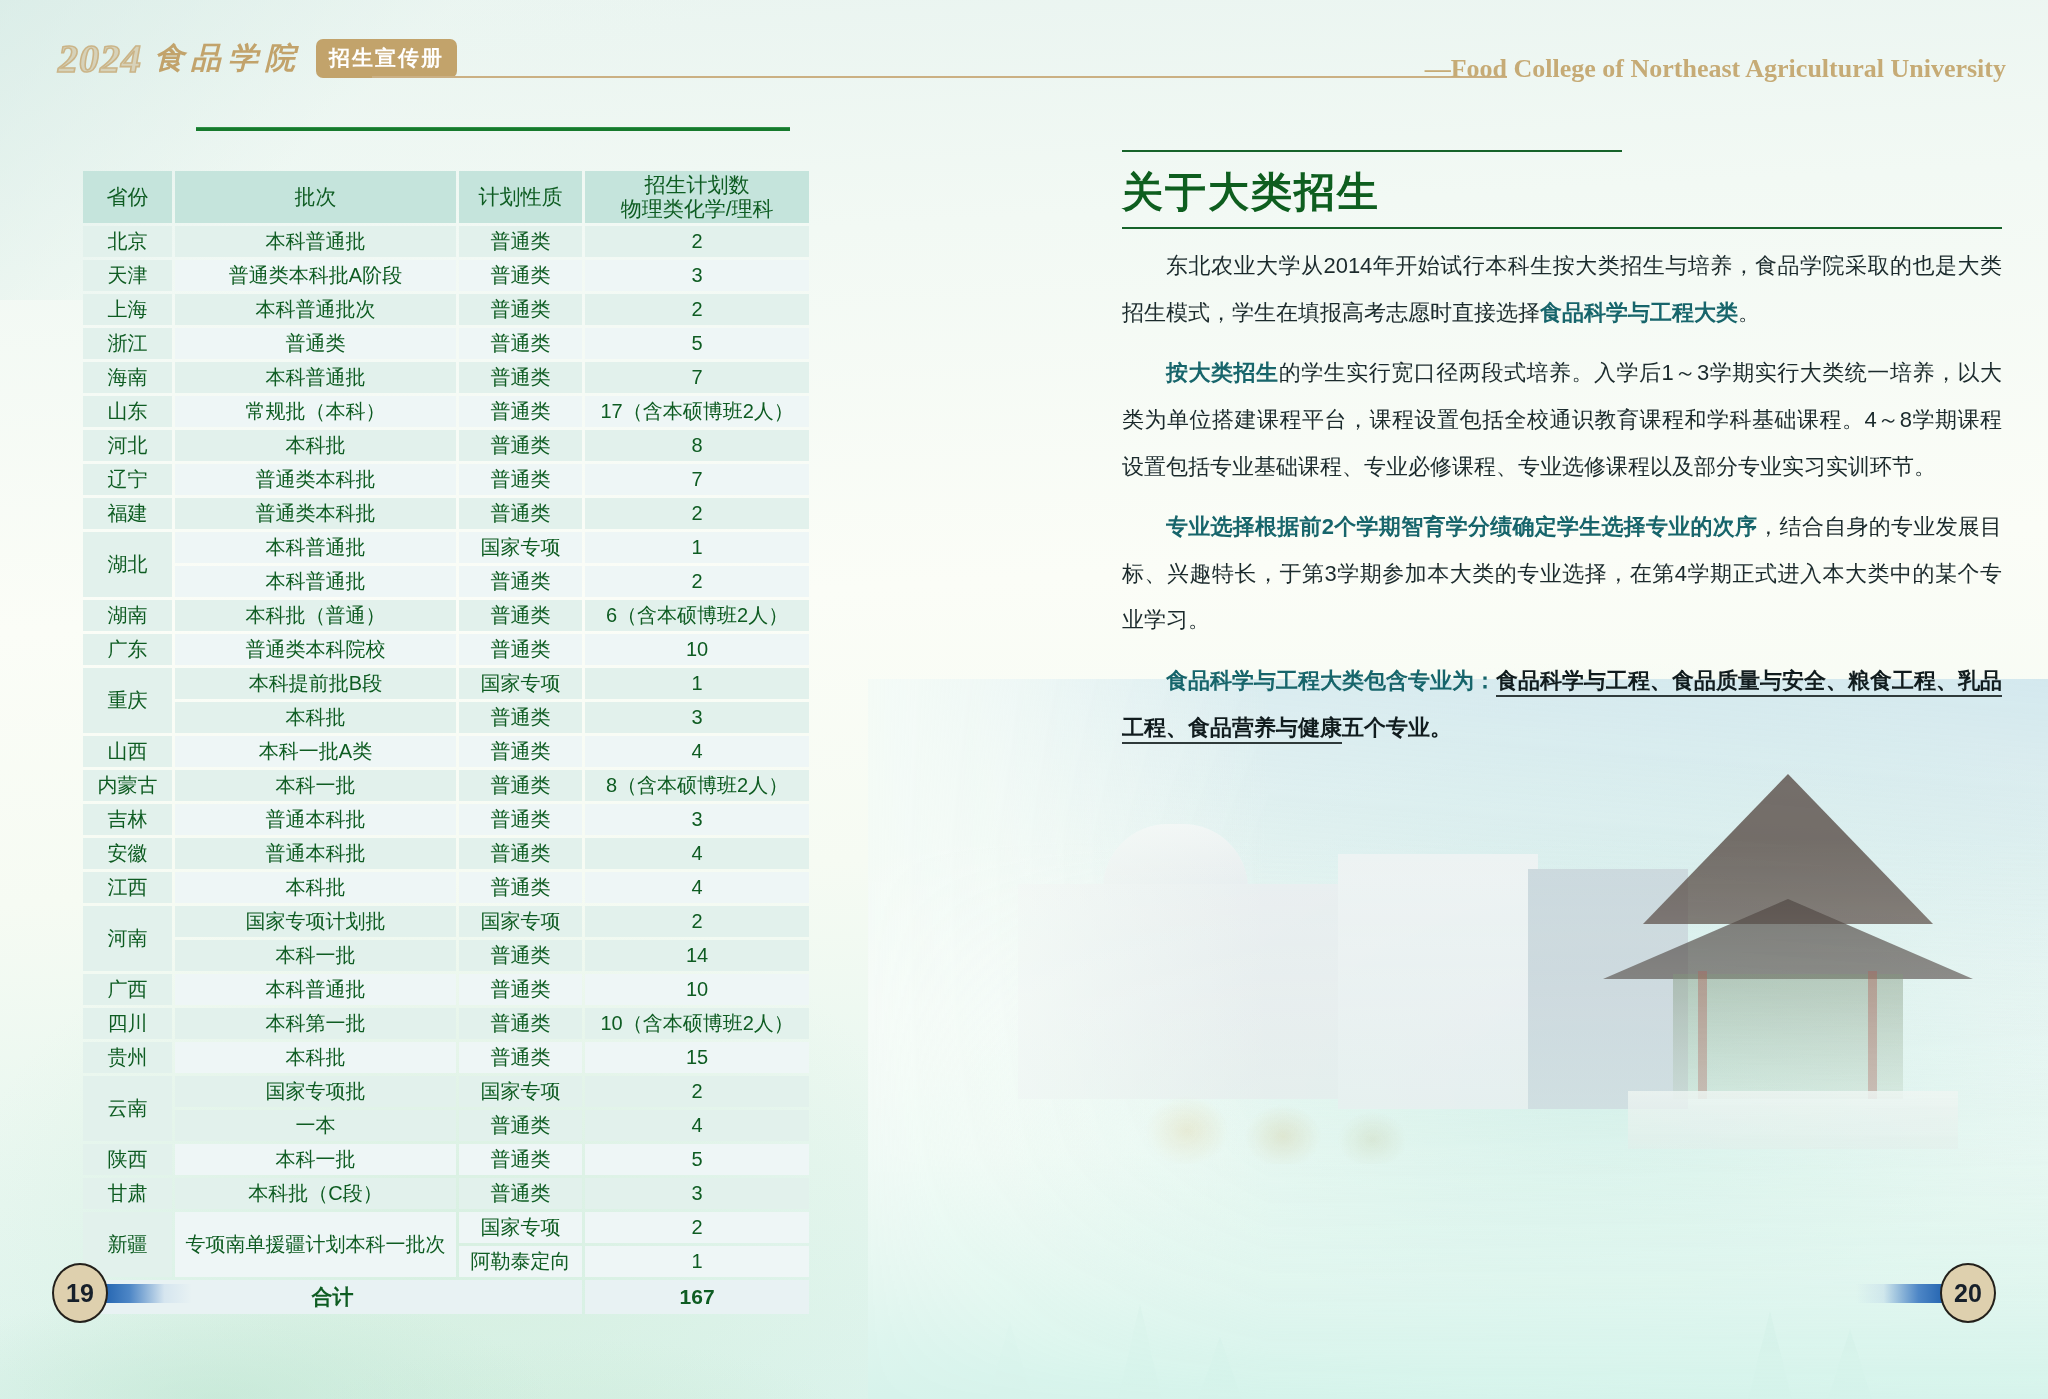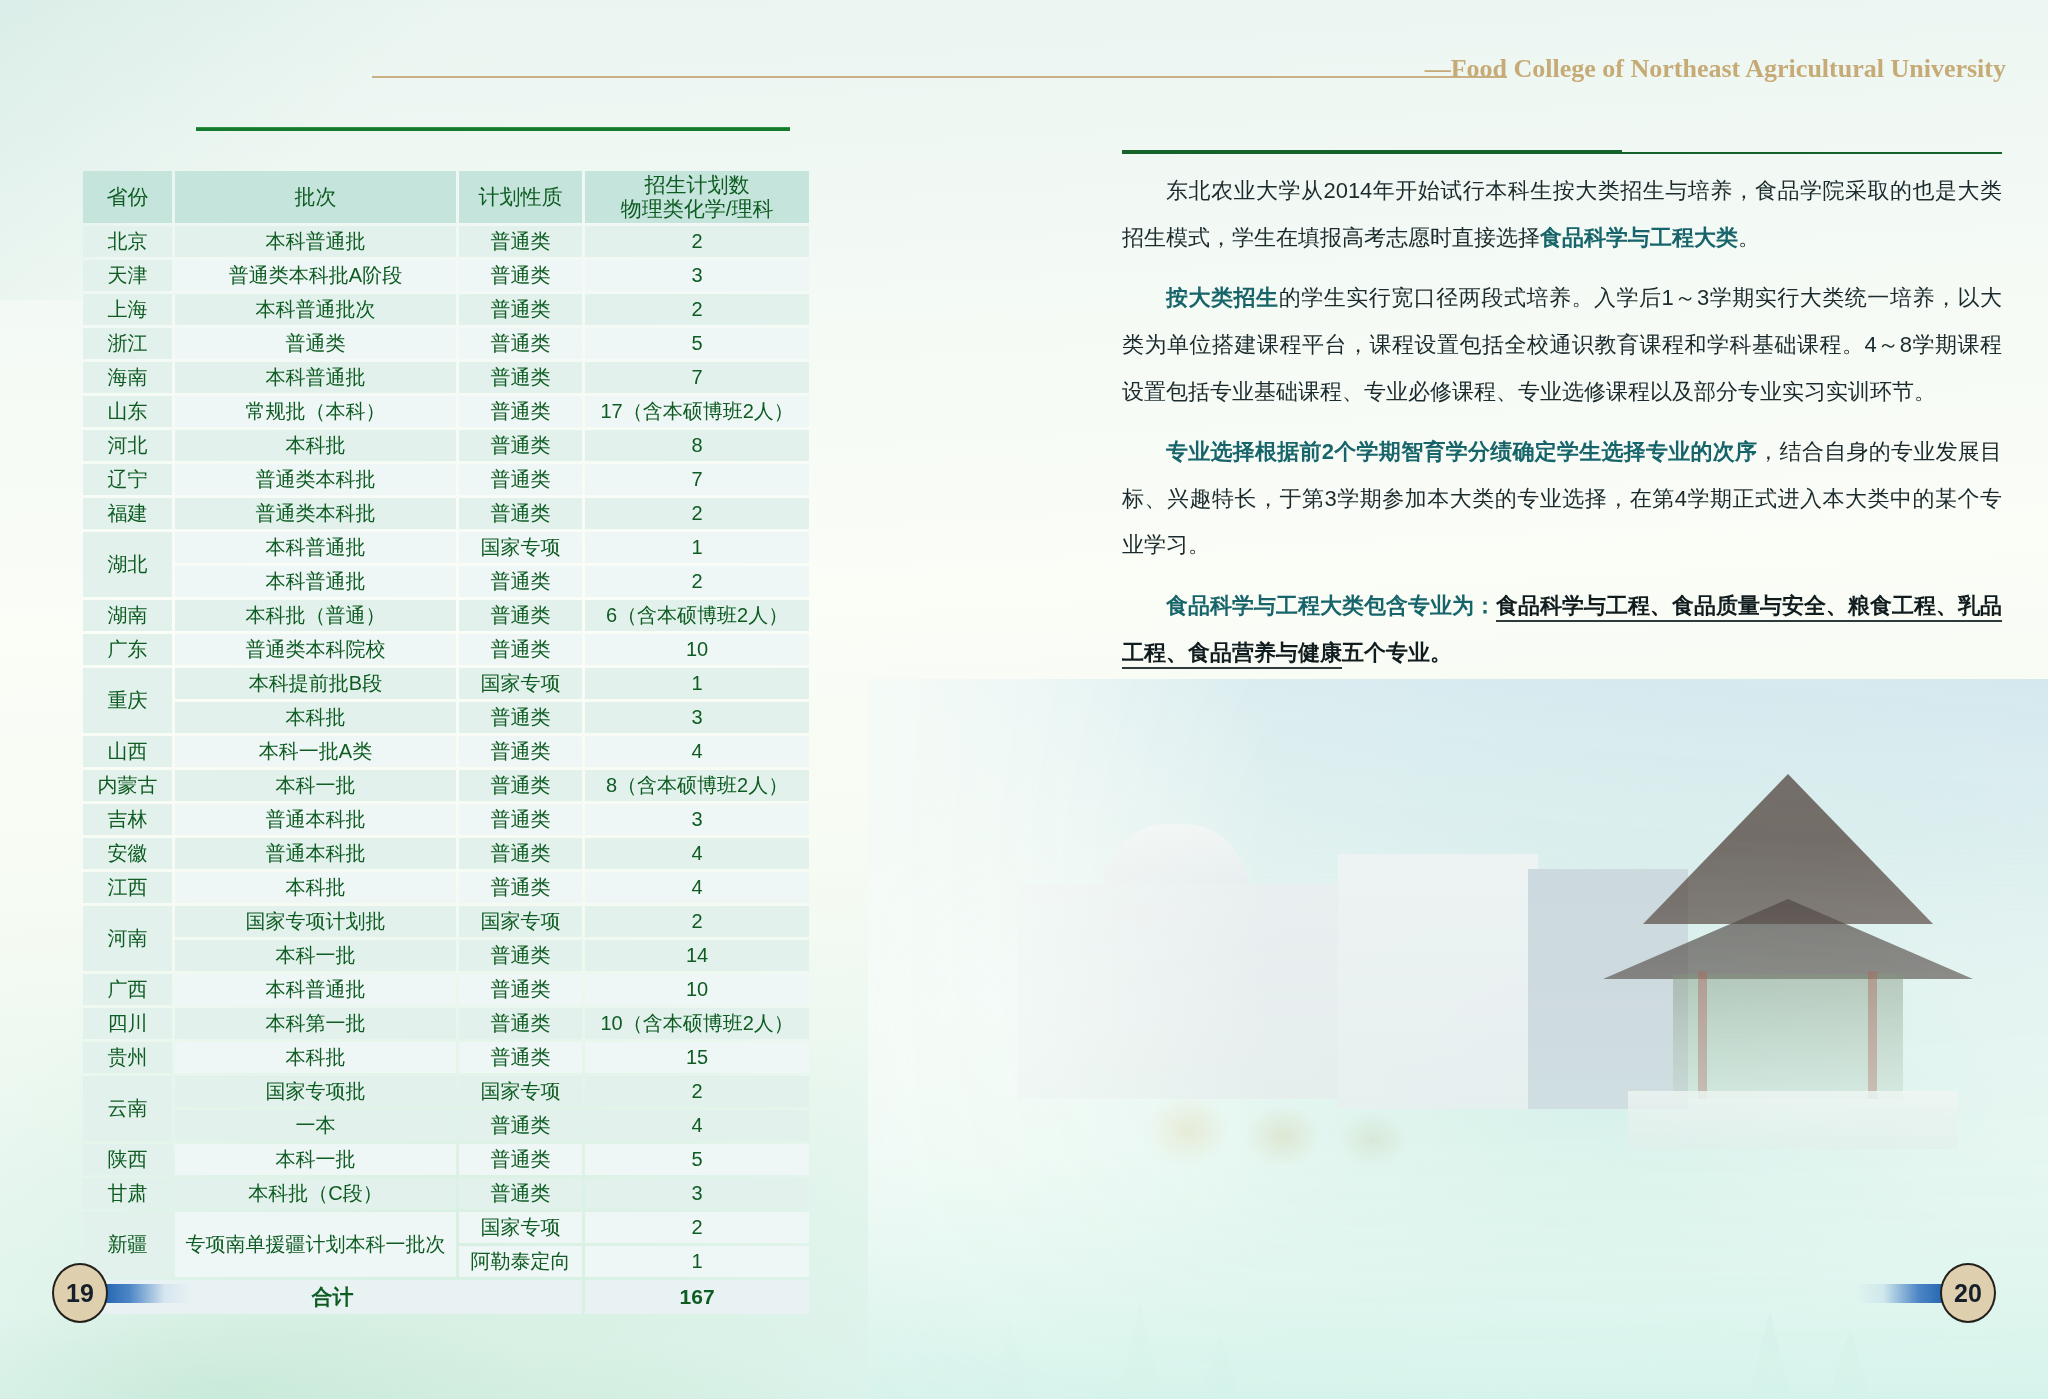--- a/index.html
+++ b/index.html
@@ -122,20 +122,25 @@
     <div class="conif" style="left:250px;border-bottom-width:95px"></div>
     <div class="conif" style="left:330px;border-bottom-width:62px"></div>
     <div class="conif" style="left:880px;border-bottom-width:88px"></div>
     <div class="conif" style="left:960px;border-bottom-width:70px"></div>
     <div class="mist"></div>
   </div>
   <div class="lmist"></div>
   <div class="tl-wash"></div>
 
   <div class="hdr">
+    <div class="logo">
+      <span class="logo-year">2024</span>
+      <span class="logo-cn">食品学院</span>
+      <span class="logo-badge">招生宣传册</span>
+    </div>
     <div class="hline"></div>
     <div class="hdr-en">—Food College of Northeast Agricultural University</div>
   </div>
 
   <div class="left">
     <div class="tbl-title-rule"></div>
 
     <table class="plan">
       <thead>
         <tr>
@@ -332,20 +337,21 @@
           <tr class="total">
             <td colspan="3">合计</td>
             <td>167</td>
           </tr>
         </tbody>
     </table>
   </div>
 
   <div class="right">
     <div class="sec-rule-top"></div>
+    <div class="sec-title">关于大类招生</div>
     <div class="sec-rule-bot"></div>
 
     <div class="body">
       <p><span>东北农业大学从2014年开始试行本科生按大类招生与培养，食品学院采取的也是大类招生模式，学生在填报高考志愿时直接选择</span><span class="hl">食品科学与工程大类</span><span>。</span></p>
       <p><span class="hl">按大类招生</span><span>的学生实行宽口径两段式培养。入学后1～3学期实行大类统一培养，以大类为单位搭建课程平台，课程设置包括全校通识教育课程和学科基础课程。4～8学期课程设置包括专业基础课程、专业必修课程、专业选修课程以及部分专业实习实训环节。</span></p>
       <p><span class="hl">专业选择根据前2个学期智育学分绩确定学生选择专业的次序</span><span>，结合自身的专业发展目标、兴趣特长，于第3学期参加本大类的专业选择，在第4学期正式进入本大类中的某个专业学习。</span></p>
       <p class="p-last"><span class="hl">食品科学与工程大类包含专业为：</span><span class="bold ul">食品科学与工程、食品质量与安全、粮食工程、乳品工程、食品营养与健康</span><span class="bold">五个专业。</span></p>
     </div>
   </div>
 

